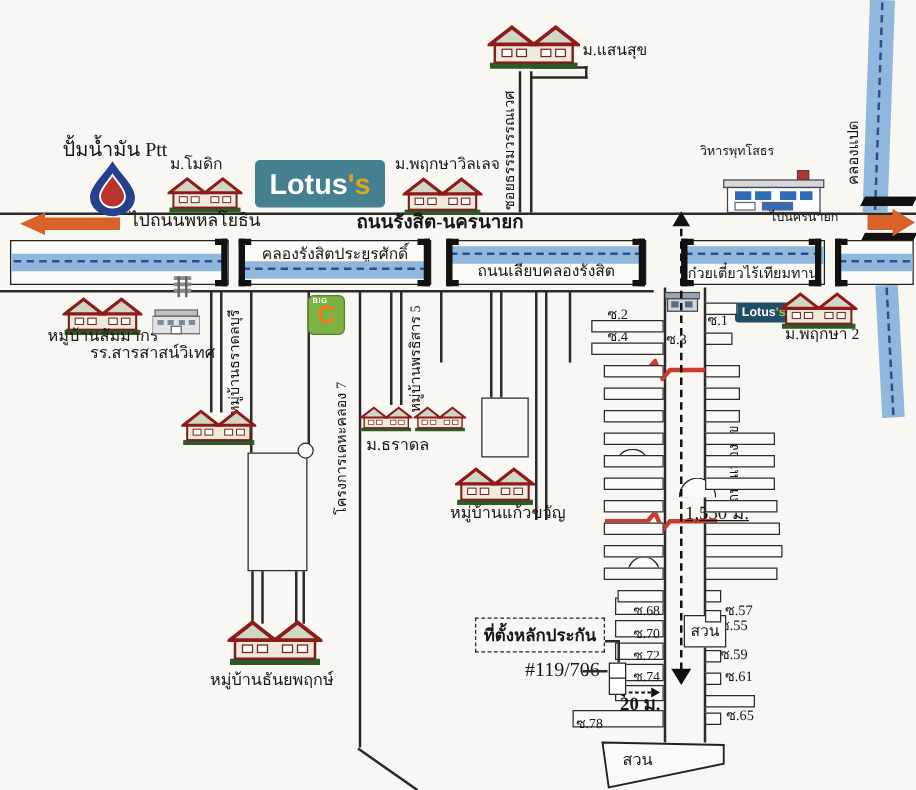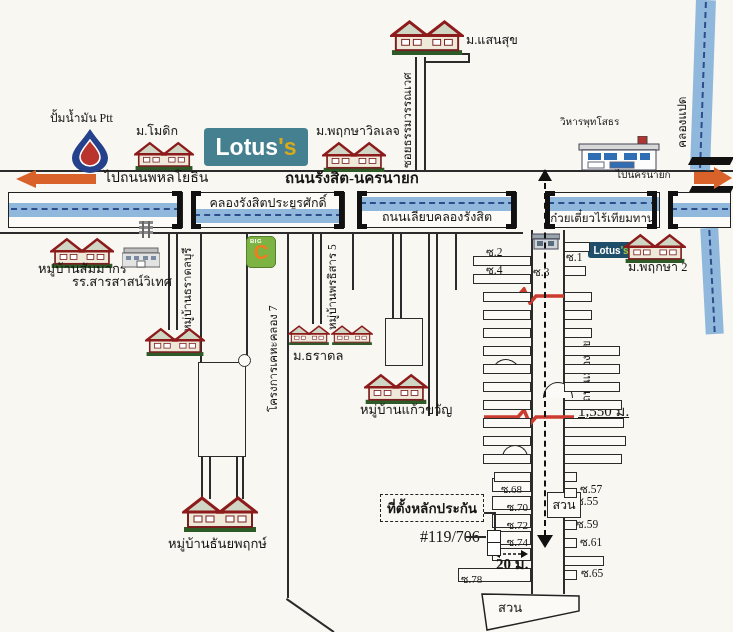--- a/index.html
+++ b/index.html
@@ -70,21 +70,21 @@
     <div class="vline" style="left:176px;top:232px;width:1.5px;height:98px;"></div>
     <div class="vline" style="left:168px;top:232px;width:1.5px;height:98px;"></div>
     <div class="vline" style="left:468px;top:53px;width:1.5px;height:10px;"></div>
     <div class="vline" style="left:424px;top:57px;width:1.5px;height:113px;"></div>
     <div class="vline" style="left:415px;top:57px;width:1.5px;height:113px;"></div>
     <div class="hline" style="left:424px;top:61px;width:46px;height:1.5px;"></div>
     <div class="hline" style="left:424px;top:53px;width:46px;height:1.5px;"></div>
     <div class="hline" style="left:0px;top:232px;width:523px;height:1.5px;"></div>
     <div class="hline" style="left:0px;top:170px;width:733px;height:2px;"></div>
 
-  <div class="lbl" style="left:50px;top:112px;font-size:12px;">ปั้มน้ำมัน Ptt</div>
+  <div class="lbl" style="left:50px;top:112px;font-size:16px;">ปั้มน้ำมัน Ptt</div>
   <div class="icon" style="left:68px;top:128px;">
     <svg width="44" height="46" viewBox="0 0 44 46">
       <path d="M22 1 C15 12 4 21 4 30 A18 15 0 0 0 40 30 C40 21 29 12 22 1 Z" fill="#25418c"></path>
       <path d="M22 12 C18 18 12 23 12 29 A10 9 0 0 0 32 29 C32 23 26 18 22 12 Z" fill="#b9342c" stroke="#fff" stroke-width="1.5"></path>
     </svg>
   </div>
 
   <div class="lbl" style="left:136px;top:124px;">ม.โมดิก</div>
   <div class="house" style="left:134px;top:140px;width:60px;">
   <svg viewBox="0 0 76 40" width="100%">
@@ -328,42 +328,42 @@
   <div class="lbl" style="left:486px;top:246px;font-size:11.5px;">ซ.2</div>
   <div class="lbl" style="left:566px;top:251px;font-size:11.5px;">ซ.1</div>
   <div class="lbl" style="left:486px;top:264px;font-size:11.5px;">ซ.4</div>
   <div class="lbl" style="left:533px;top:266px;font-size:11.5px;">ซ.3</div>
   <div class="lbl" style="left:576px;top:467px;font-size:11.5px;margin-top:28px;">ซ.55</div>
   <div class="lbl" style="left:580px;top:483px;font-size:11.5px;">ซ.57</div>
   <div class="lbl" style="left:576px;top:518px;font-size:11.5px;">ซ.59</div>
   <div class="lbl" style="left:580px;top:536px;font-size:11.5px;">ซ.61</div>
   <div class="lbl" style="left:581px;top:567px;font-size:11.5px;">ซ.65</div>
 
-  <div class="soi" style="left:492px;top:478px;width:39px;height:14px;text-align:center;"><span class="in">ซ.68</span></div>
+  <div class="soi" style="left:492px;top:478px;width:39px;height:14px;text-align:right;"><span class="in">ซ.68</span></div>
   <div class="soi" style="left:492px;top:496px;width:39px;height:14px;text-align:right;"><span class="in">ซ.70</span></div>
   <div class="soi" style="left:492px;top:514px;width:39px;height:14px;text-align:right;"><span class="in">ซ.72</span></div>
   <div class="soi" style="left:492px;top:531px;width:39px;height:14px;text-align:right;"><span class="in">ซ.74</span></div>
   <div class="soi" style="left:458px;top:568px;width:73px;height:14px;"><span class="in">ซ.78</span></div>
 
   <div class="soi" style="left:492px;top:548px;width:39px;height:13px;">
     <svg width="35" height="10" viewBox="0 0 35 10">
       <line x1="5" y1="5" x2="30" y2="5" stroke="#111" stroke-width="1.5" stroke-dasharray="3 2"></line>
       <polygon points="0,5 7,1 7,9" fill="#111"></polygon>
         <polygon points="35,5 28,1 28,9" fill="#111"></polygon>
     </svg>
   </div>
   <div class="lbl" style="left:496px;top:556px;font-size:15px;font-weight:600;">20 ม.</div>
 
   <svg style="position:absolute;left:486px;top:287px;" width="88" height="18" viewBox="0 0 88 18">
     <polyline points="0,9 32,9 38,2 44,16 50,9 88,9" fill="none" stroke="var(--accent-red)" stroke-width="3.5"></polyline>
   </svg>
   <svg style="position:absolute;left:484px;top:408px;" width="90" height="18" viewBox="0 0 90 18">
     <polyline points="0,9 34,9 40,2 46,16 52,9 90,9" fill="none" stroke="var(--accent-red)" stroke-width="3.5"></polyline>
   </svg>
-  <div class="lbl" style="left:578px;top:403px;font-size:15px;text-decoration:underline;">1,550 ม.</div>
+  <div class="lbl" style="left:548px;top:403px;font-size:15px;text-decoration:underline;">1,550 ม.</div>
   <div class="vtext" style="left:577px;top:402px;">ถนนเมืองสุข 1</div>
 
   <div class="mound" style="left:492px;top:359px;width:26px;height:13px;"></div>
   <div class="mound" style="left:543px;top:382px;width:28px;height:15px;"></div>
   <div class="mound" style="left:502px;top:445px;width:24px;height:12px;"></div>
 
   <div class="route" style="left:544px;top:183px;height:353px;"></div>
   <div class="tri" style="left:538px;top:169px;border-left:7px solid transparent;border-right:7px solid transparent;border-bottom:12px solid #111;"></div>
   <div class="tri" style="left:537px;top:535px;border-left:8px solid transparent;border-right:8px solid transparent;border-top:13px solid #111;"></div>
 

